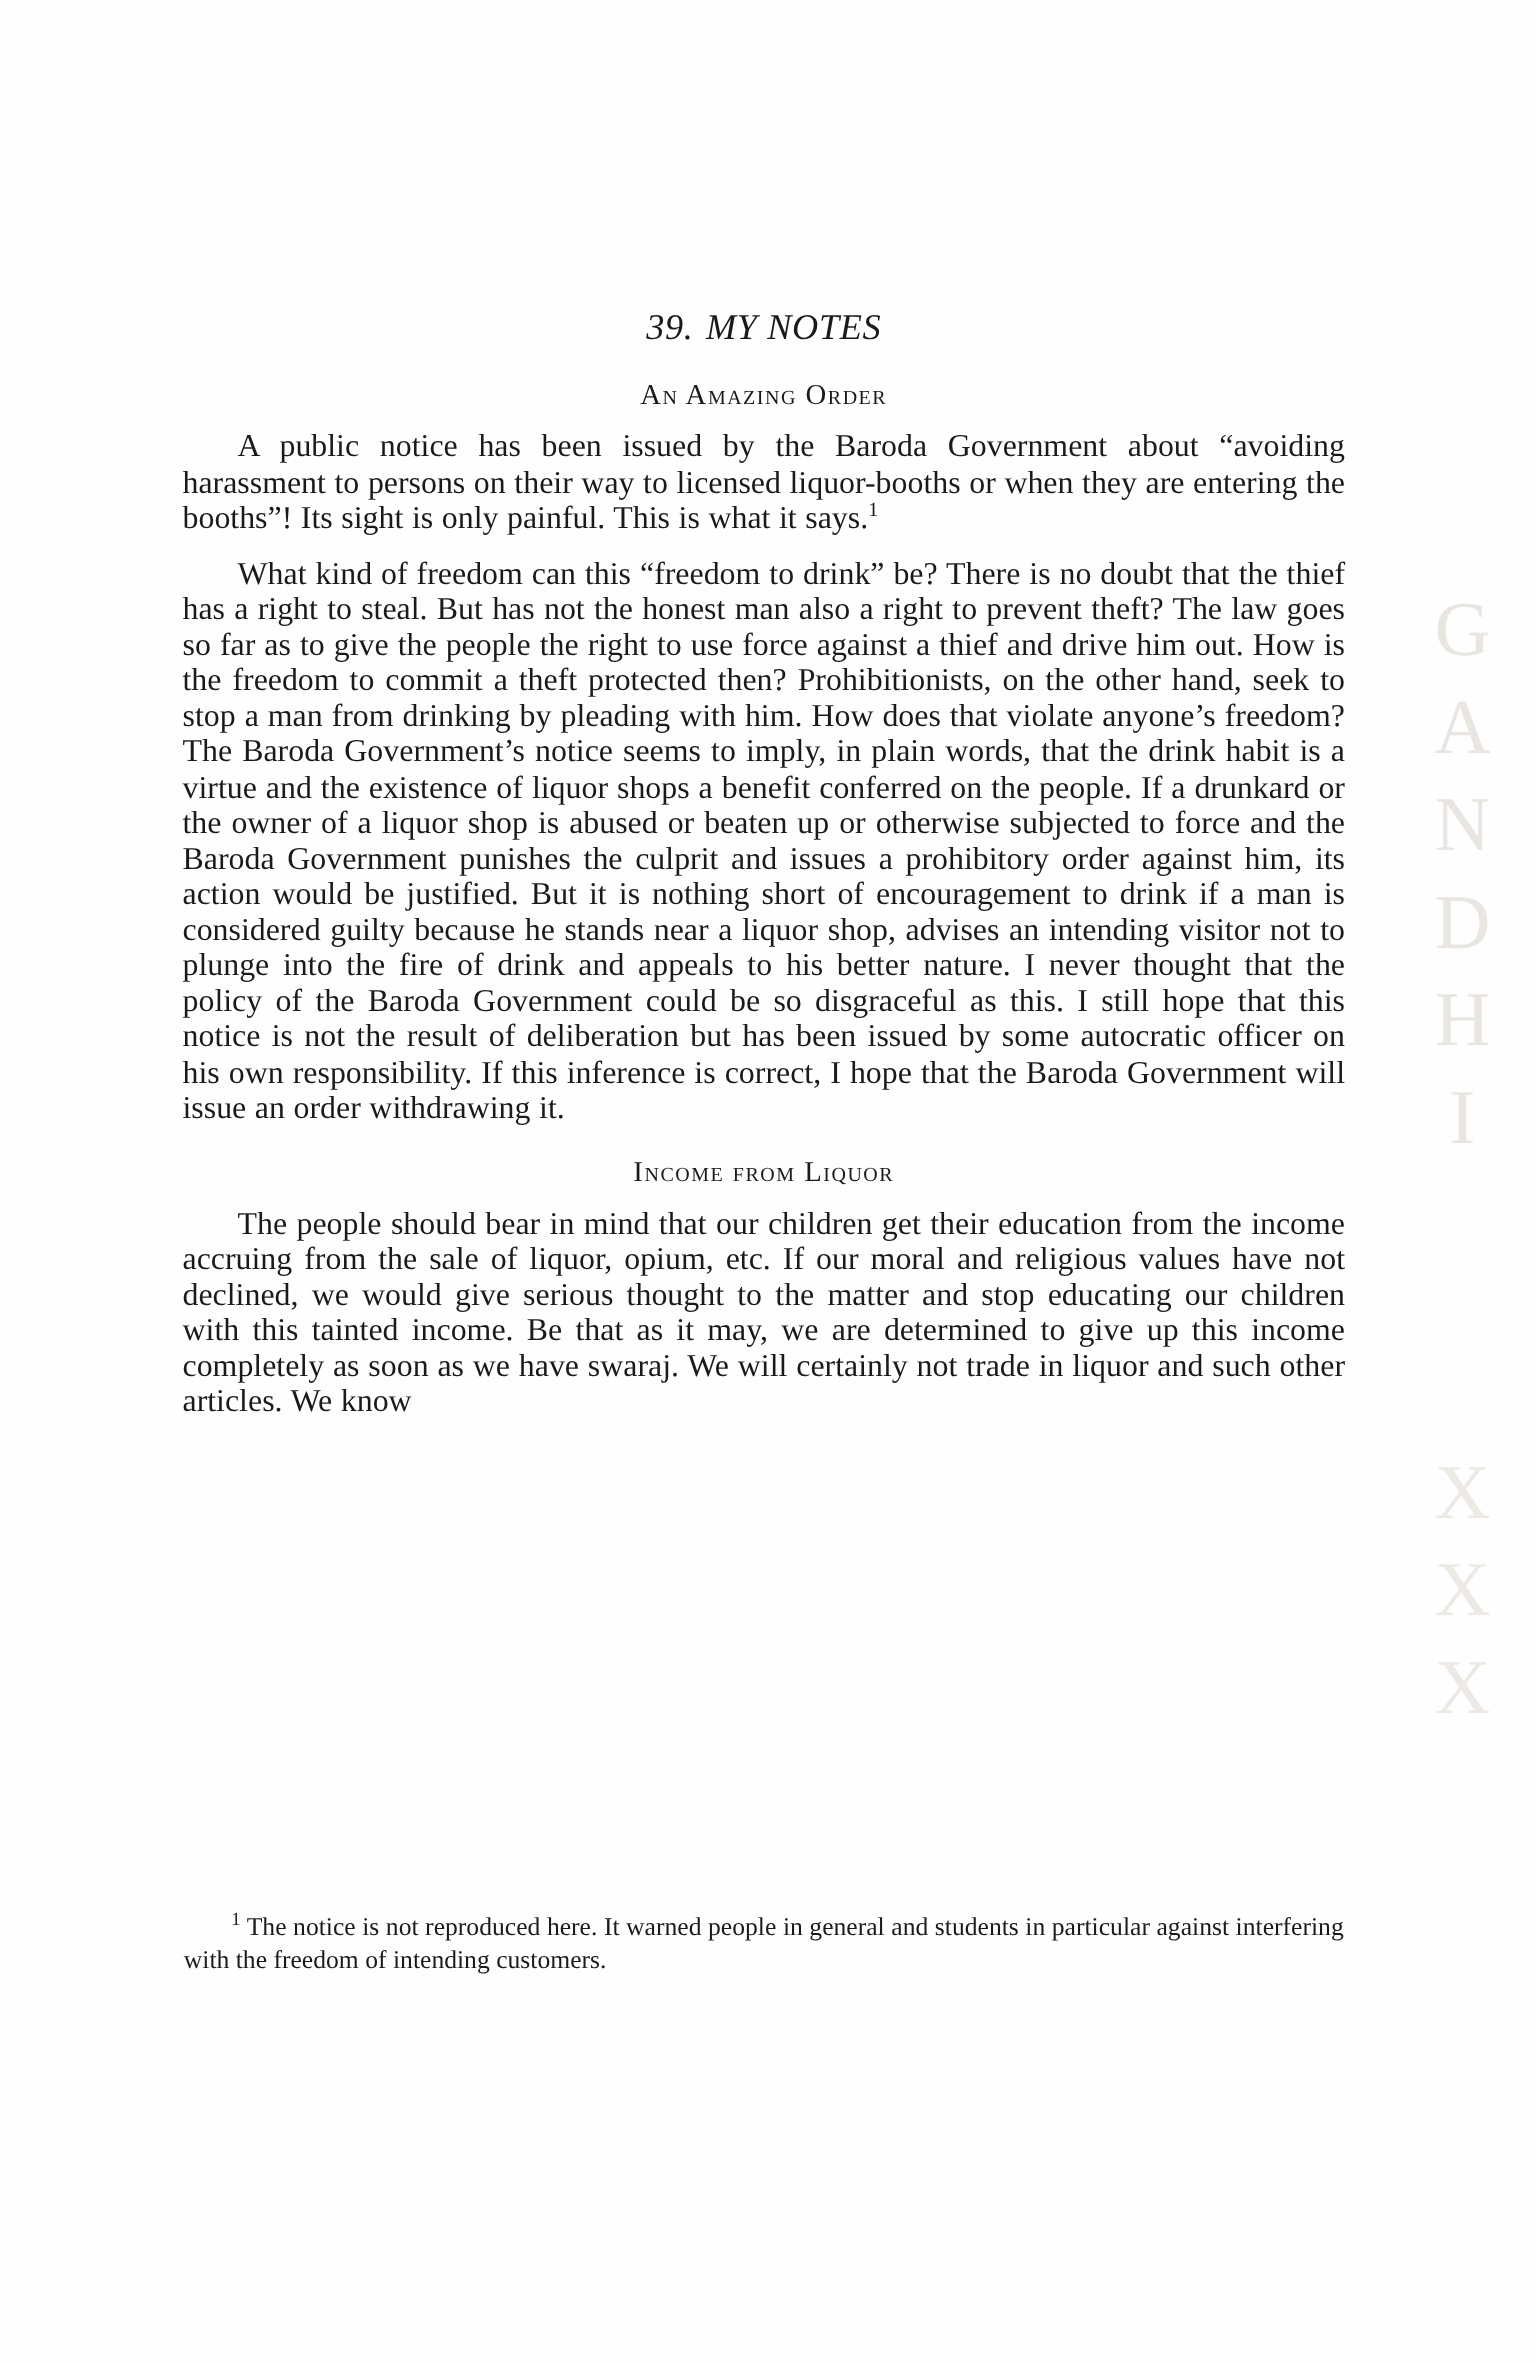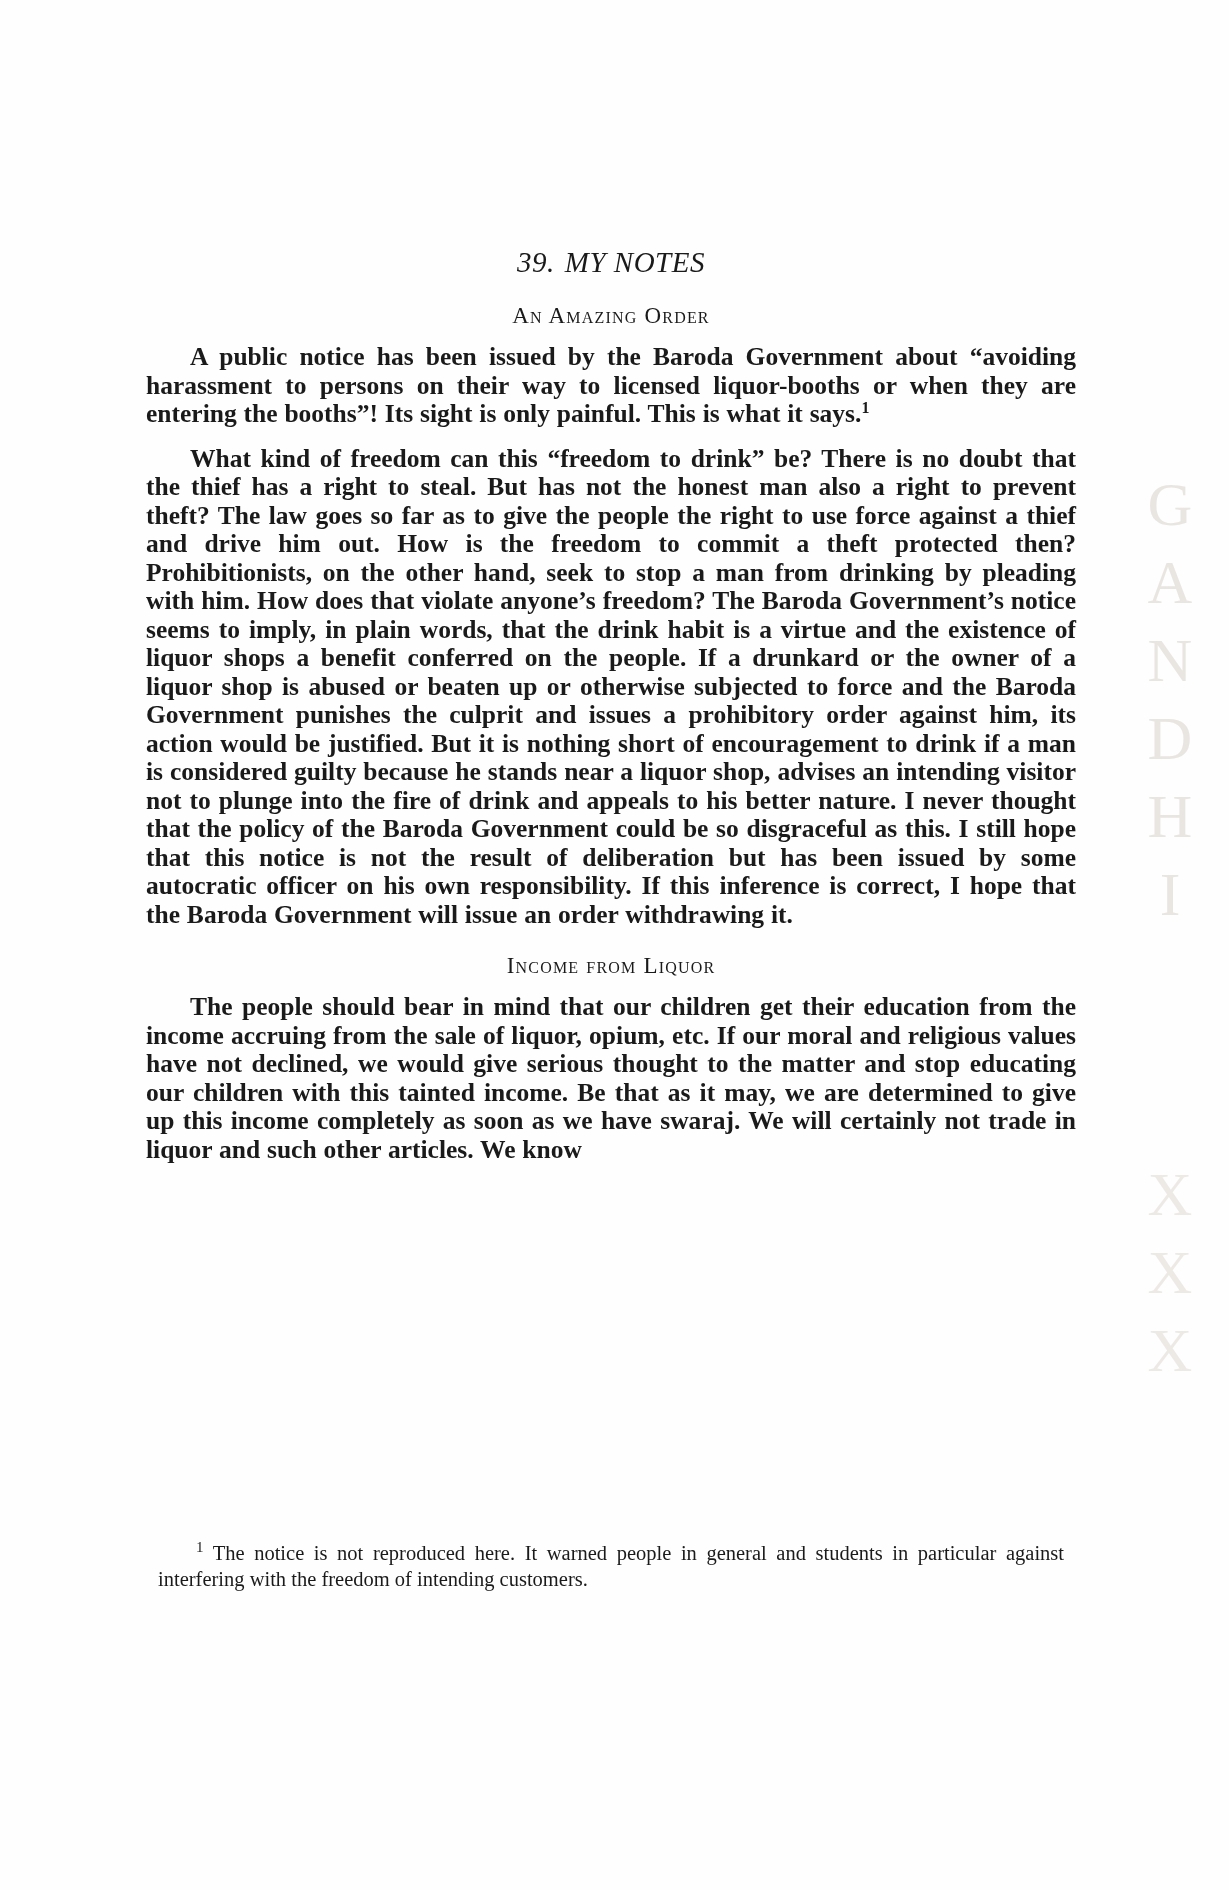--- a/index.html
+++ b/index.html
@@ -53,41 +53,40 @@
     font-weight: normal;
   }
   p.body {
     font-size: 25.5px;
     line-height: 1.118;
     text-align: justify;
     text-justify: inter-word;
     margin: 0;
     text-indent: 44px;
     word-spacing: 0.5px;
-    font-weight: bold;
   }
   p.body.tight {
     margin-top: 16px;
   }
   sup.fn {
     font-size: 16px;
     vertical-align: super;
     line-height: 0;
   }
   .footnote-zone {
     position: absolute;
     left: 146px;
     top: 1528px;
     width: 930px;
   }
   .footnote {
     font-size: 20.5px;
     line-height: 1.28;
     text-align: justify;
-    margin: 12px;
+    margin: 1px;
     text-indent: 38px;
   }
   .footnote sup {
     font-size: 15px;
     vertical-align: super;
     line-height: 0;
   }
   
   .watermark {
     position: absolute;

